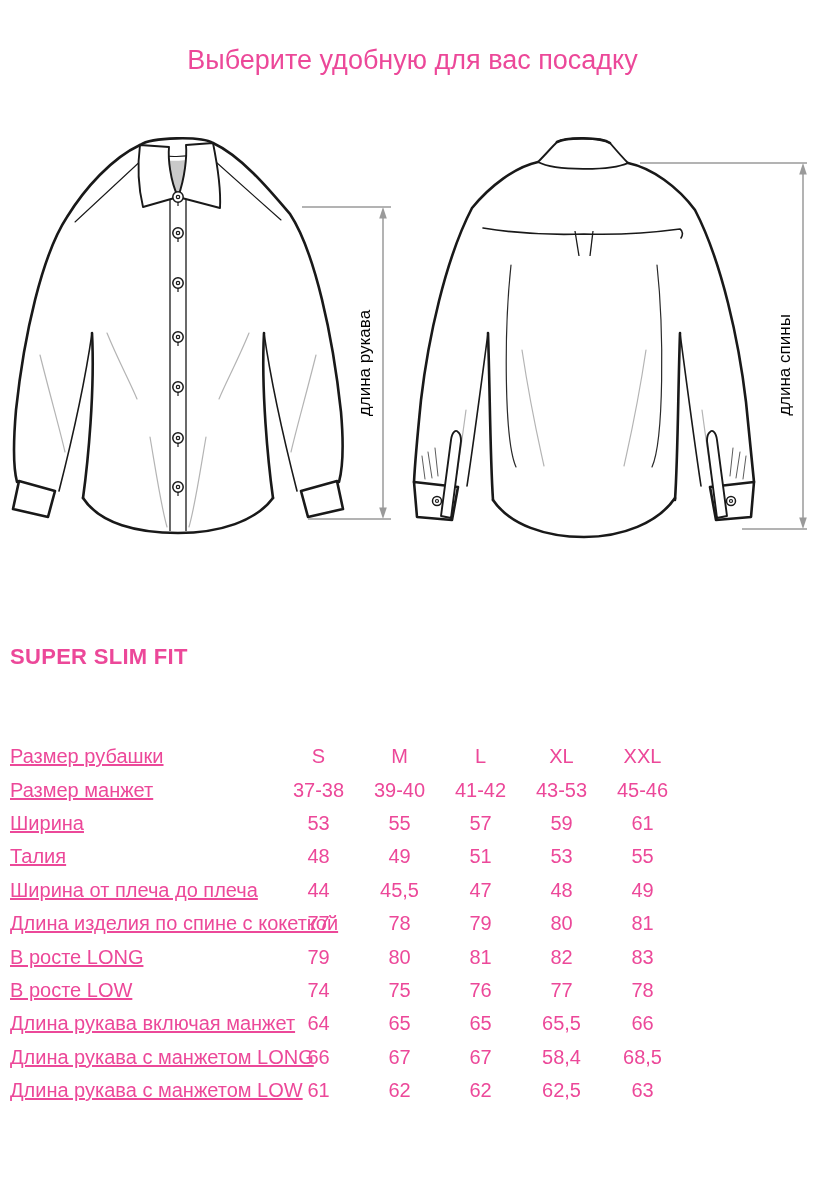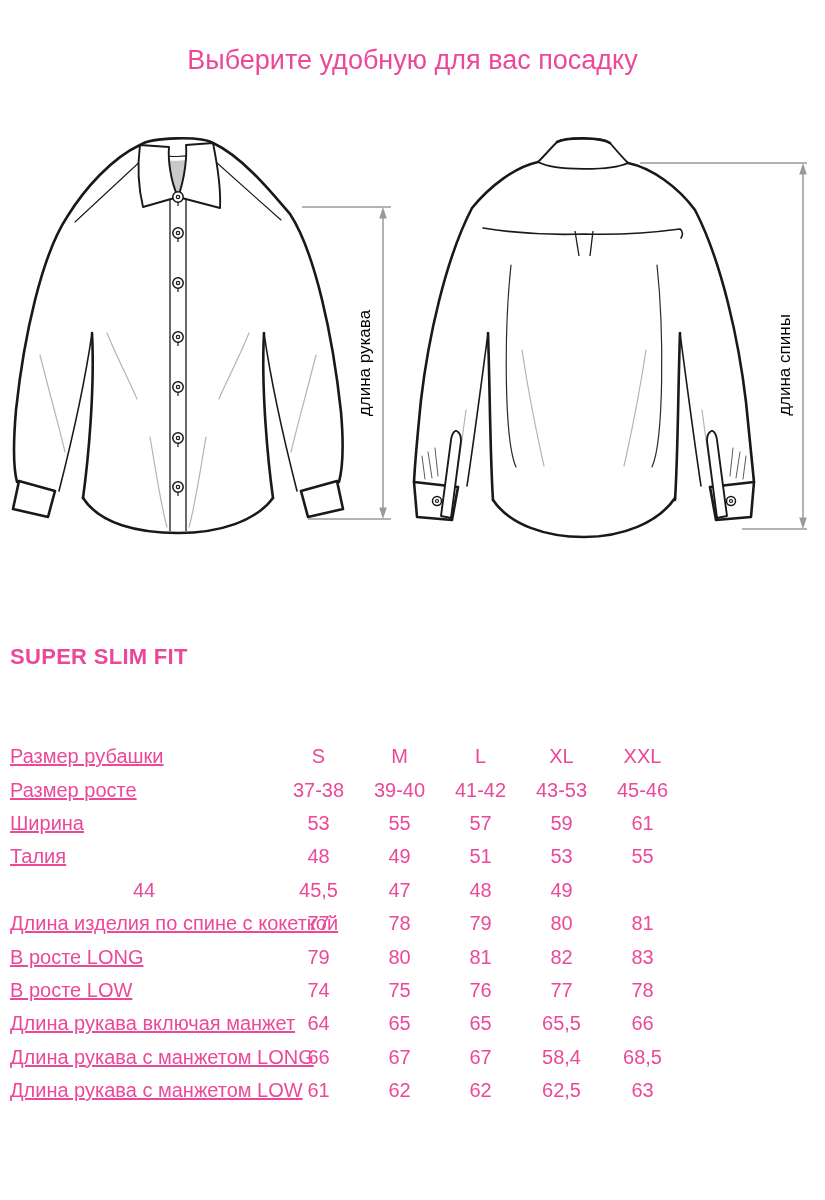--- a/index.html
+++ b/index.html
@@ -190,21 +190,21 @@
   <div class="size-table">
     <div class="t-row">
       <div class="t-label">Размер рубашки</div>
       <div class="t-cell">S</div>
       <div class="t-cell">M</div>
       <div class="t-cell">L</div>
       <div class="t-cell">XL</div>
       <div class="t-cell">XXL</div>
     </div>
     <div class="t-row">
-      <div class="t-label">Размер росте</div>
+      <div class="t-label">Размер манжет</div>
       <div class="t-cell">37-38</div>
       <div class="t-cell">39-40</div>
       <div class="t-cell">41-42</div>
       <div class="t-cell">43-53</div>
       <div class="t-cell">45-46</div>
     </div>
     <div class="t-row">
       <div class="t-label">Ширина</div>
       <div class="t-cell">53</div>
       <div class="t-cell">55</div>
@@ -214,20 +214,21 @@
     </div>
     <div class="t-row">
       <div class="t-label">Талия</div>
       <div class="t-cell">48</div>
       <div class="t-cell">49</div>
       <div class="t-cell">51</div>
       <div class="t-cell">53</div>
       <div class="t-cell">55</div>
     </div>
     <div class="t-row">
+      <div class="t-label">Ширина от плеча до плеча</div>
       <div class="t-cell">44</div>
       <div class="t-cell">45,5</div>
       <div class="t-cell">47</div>
       <div class="t-cell">48</div>
       <div class="t-cell">49</div>
     </div>
     <div class="t-row">
       <div class="t-label">Длина изделия по спине с кокеткой</div>
       <div class="t-cell">77</div>
       <div class="t-cell">78</div>

